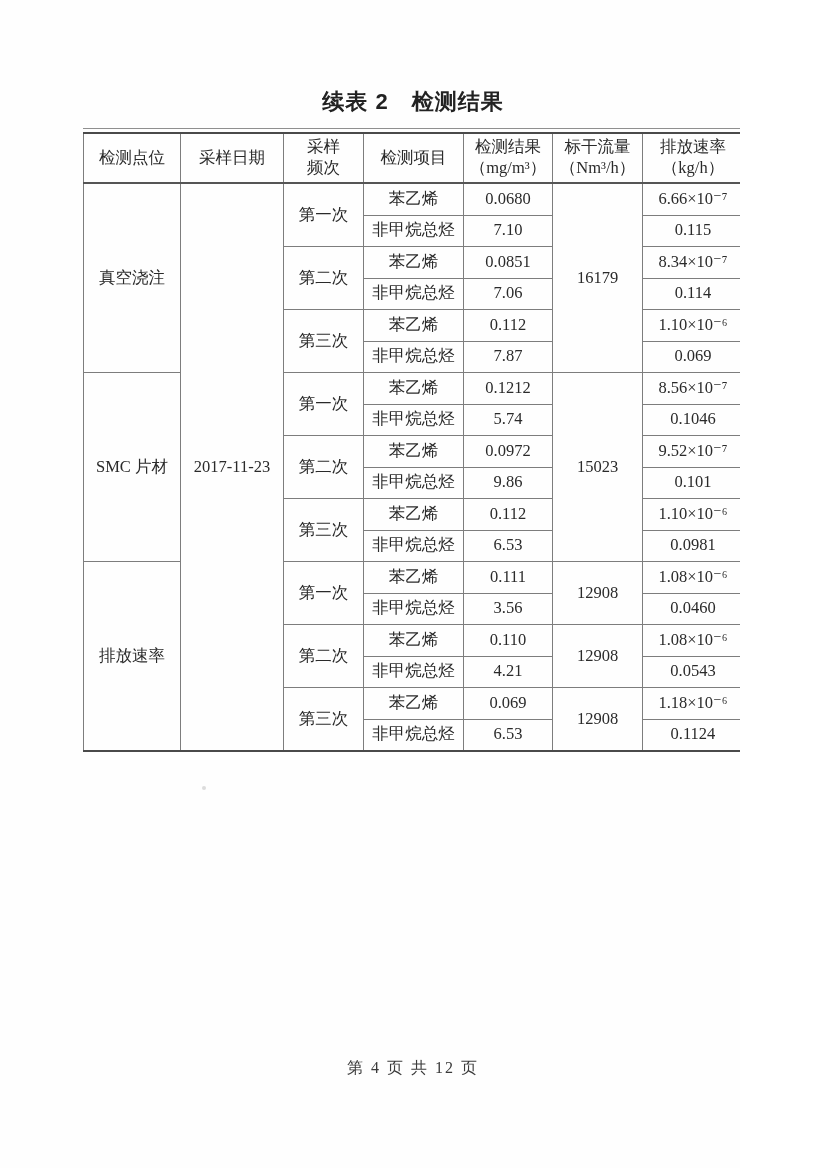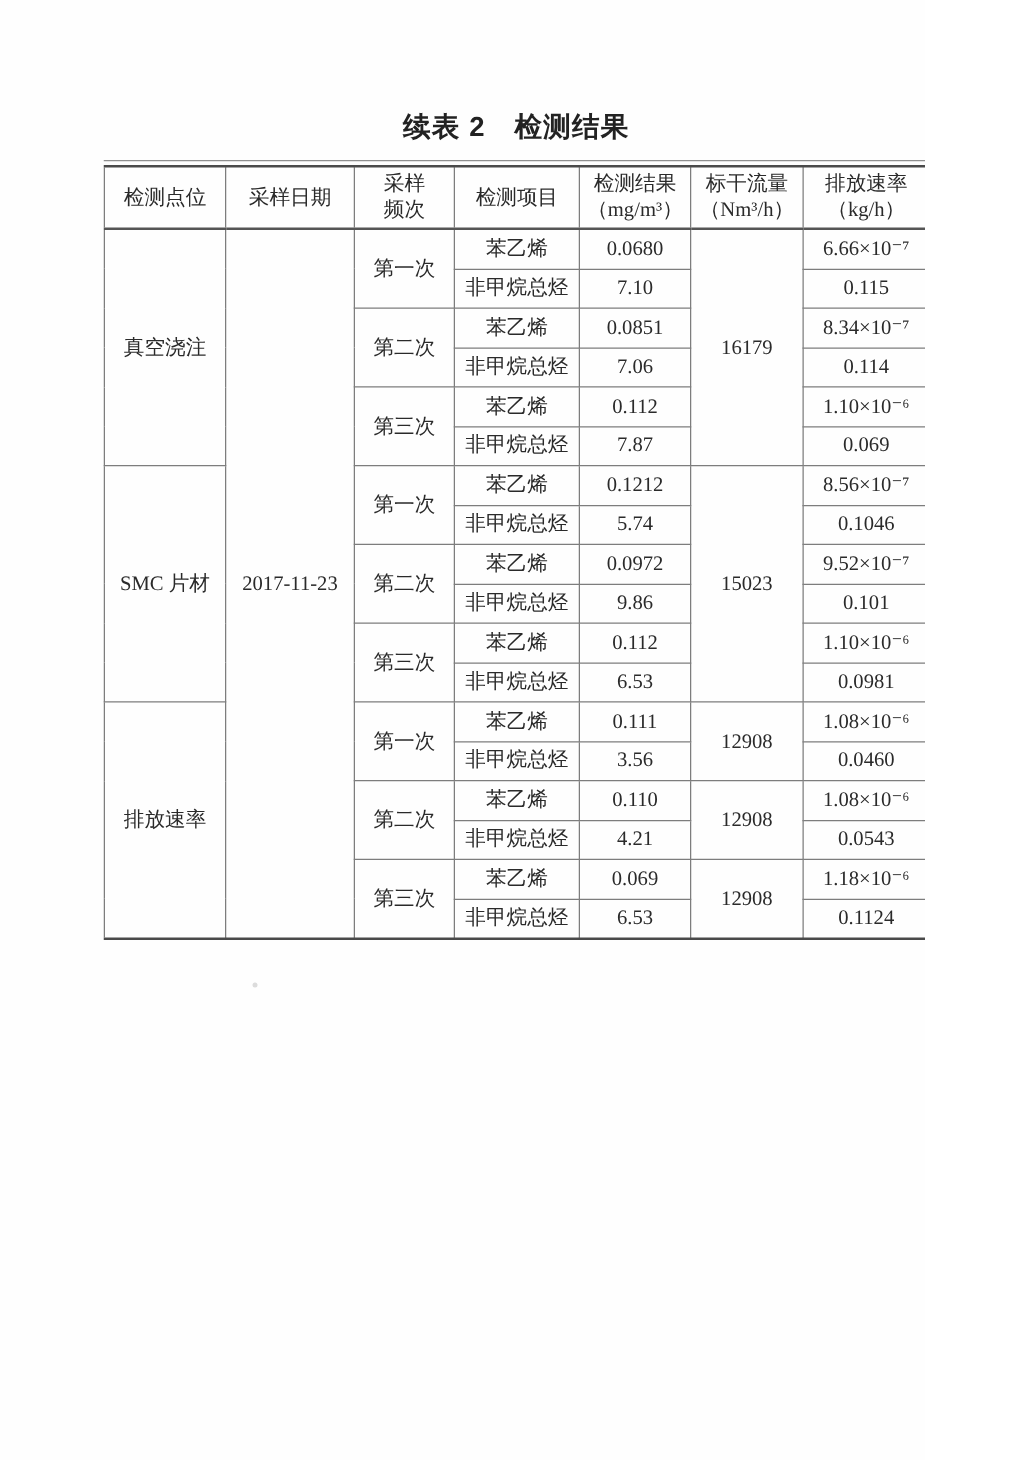--- a/index.html
+++ b/index.html
@@ -230,20 +230,21 @@
         </tr>
         <tr>
           <td>非甲烷总烃</td>
           <td>6.53</td>
           <td>0.1124</td>
         </tr>
       </tbody>
     </table>
   </div>
 
+  <div class="footer">第 4 页 共 12 页</div>
 
   <div class="artifact frag-stroke-1"></div>
   <div class="artifact frag-box-1"></div>
   <div class="artifact frag-tick-1"></div>
   <div class="artifact frag-stroke-2"></div>
   <div class="artifact frag-box-2"></div>
   <div class="artifact frag-blob"></div>
   <div class="artifact scan-line"></div>
   <div class="artifact scan-line-dark"></div>
   <div class="artifact speck"></div>

